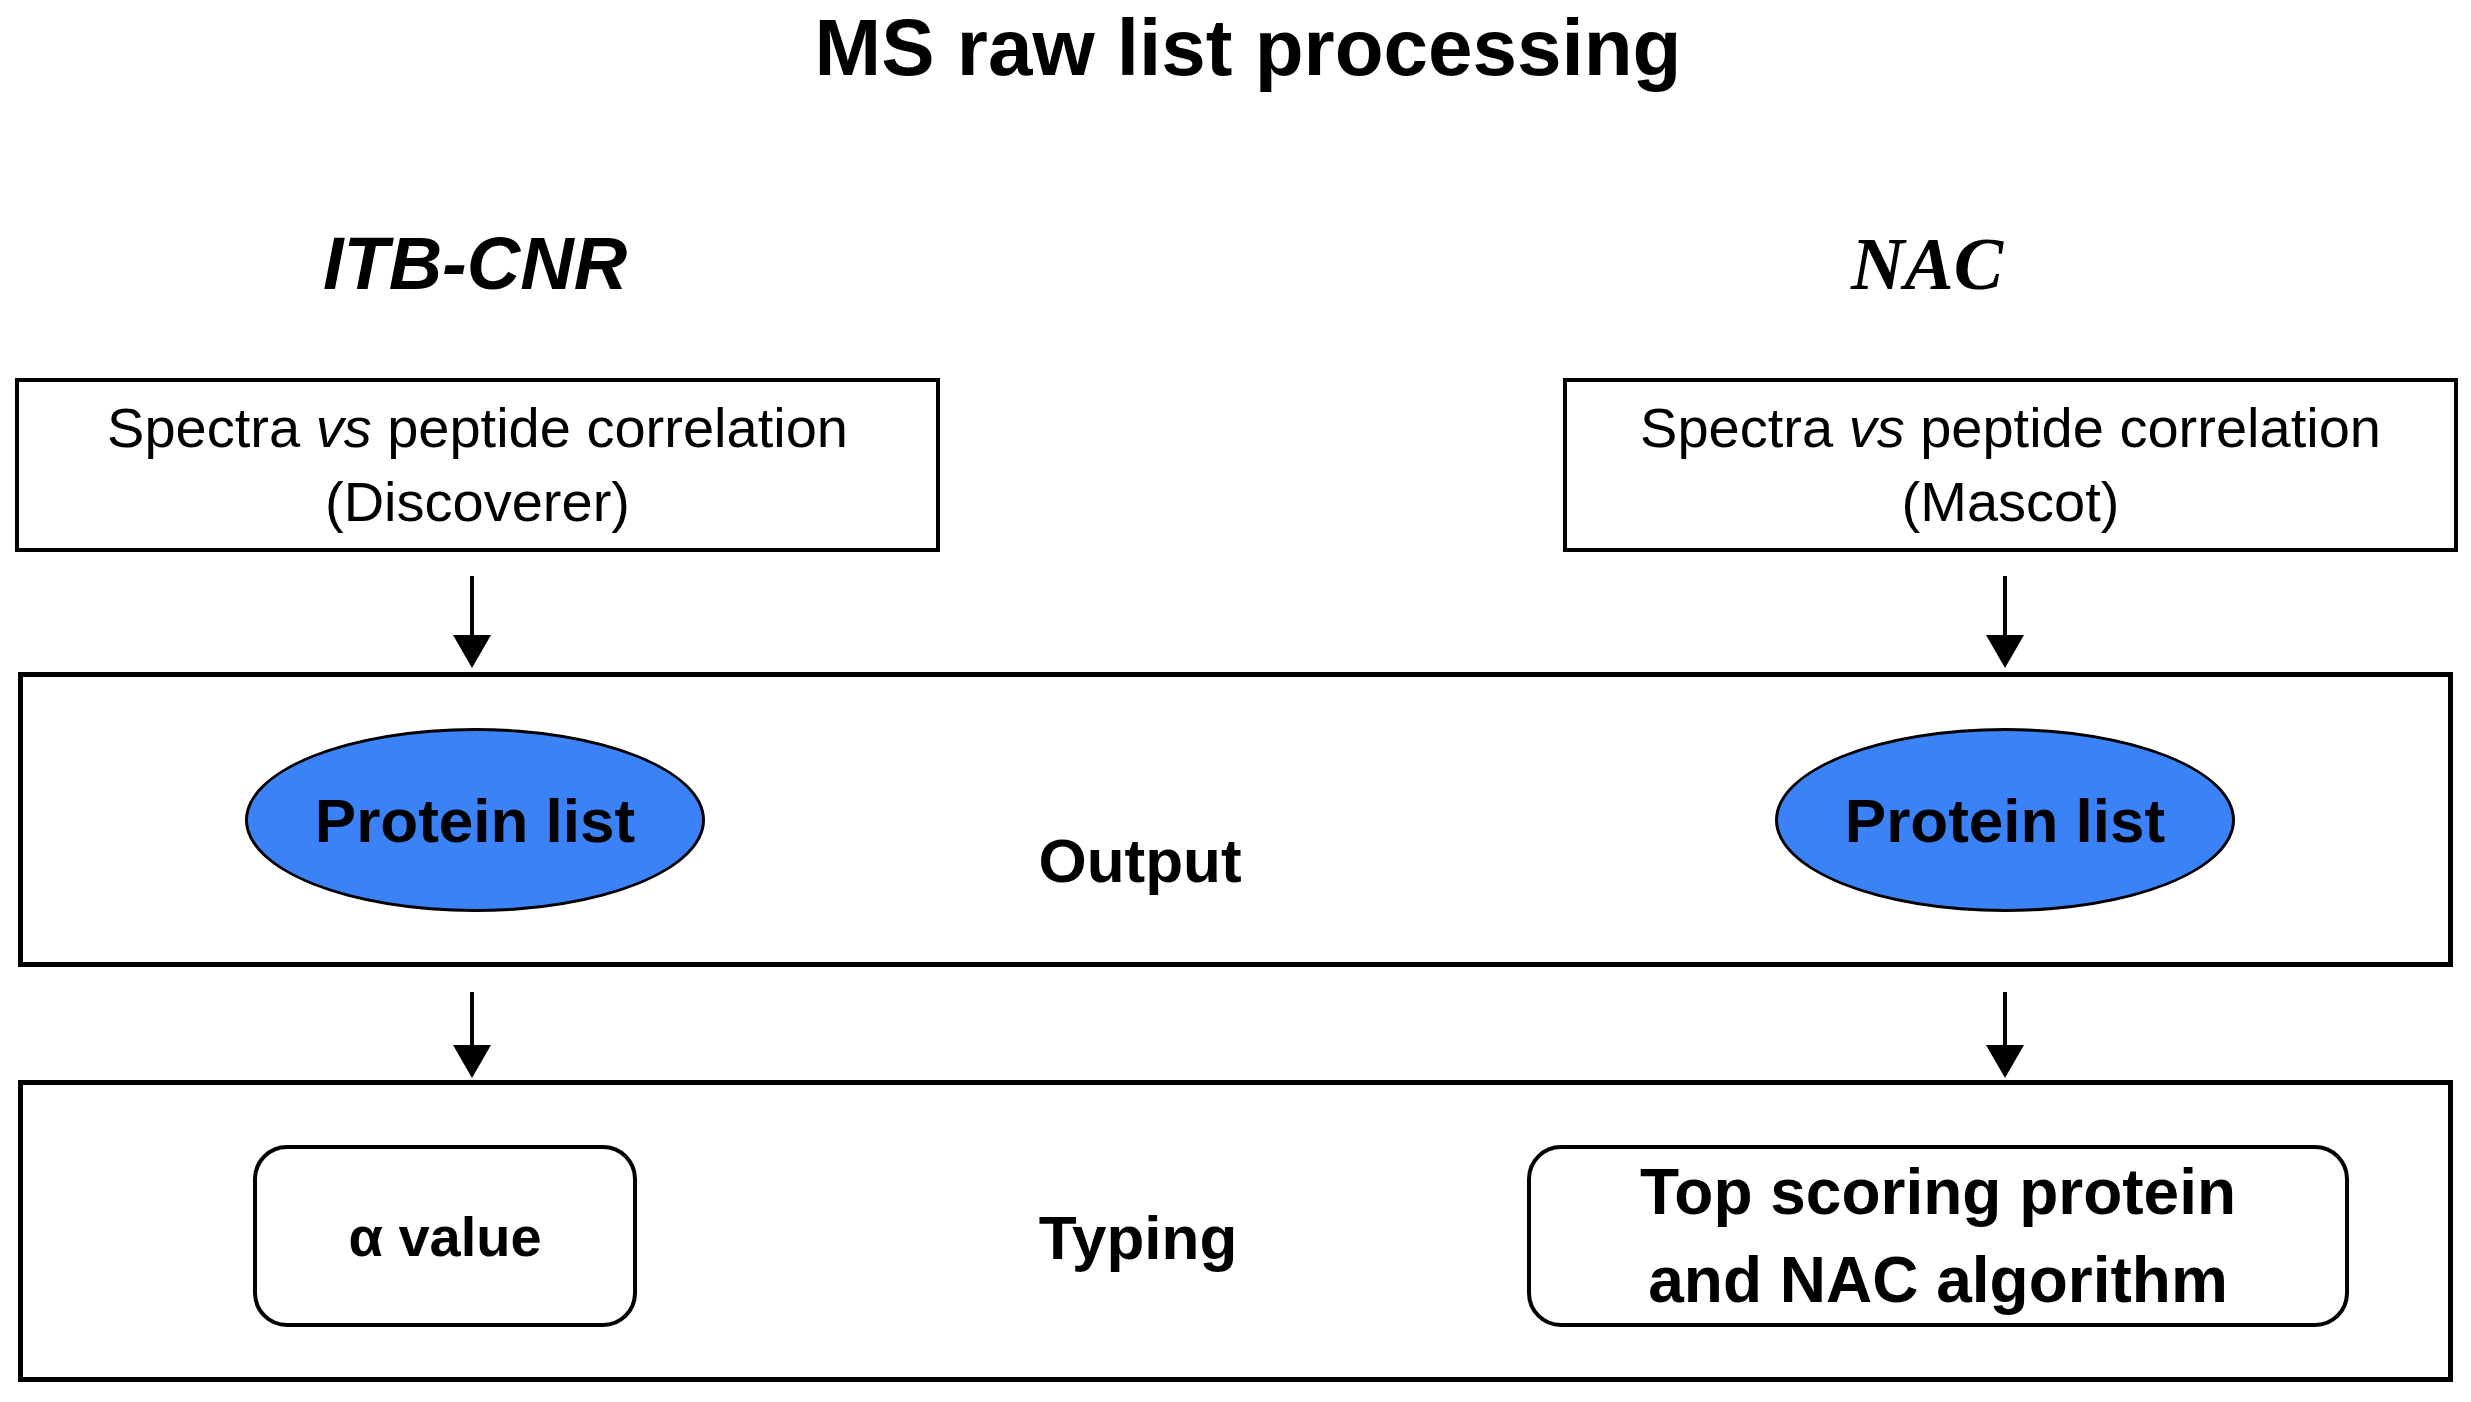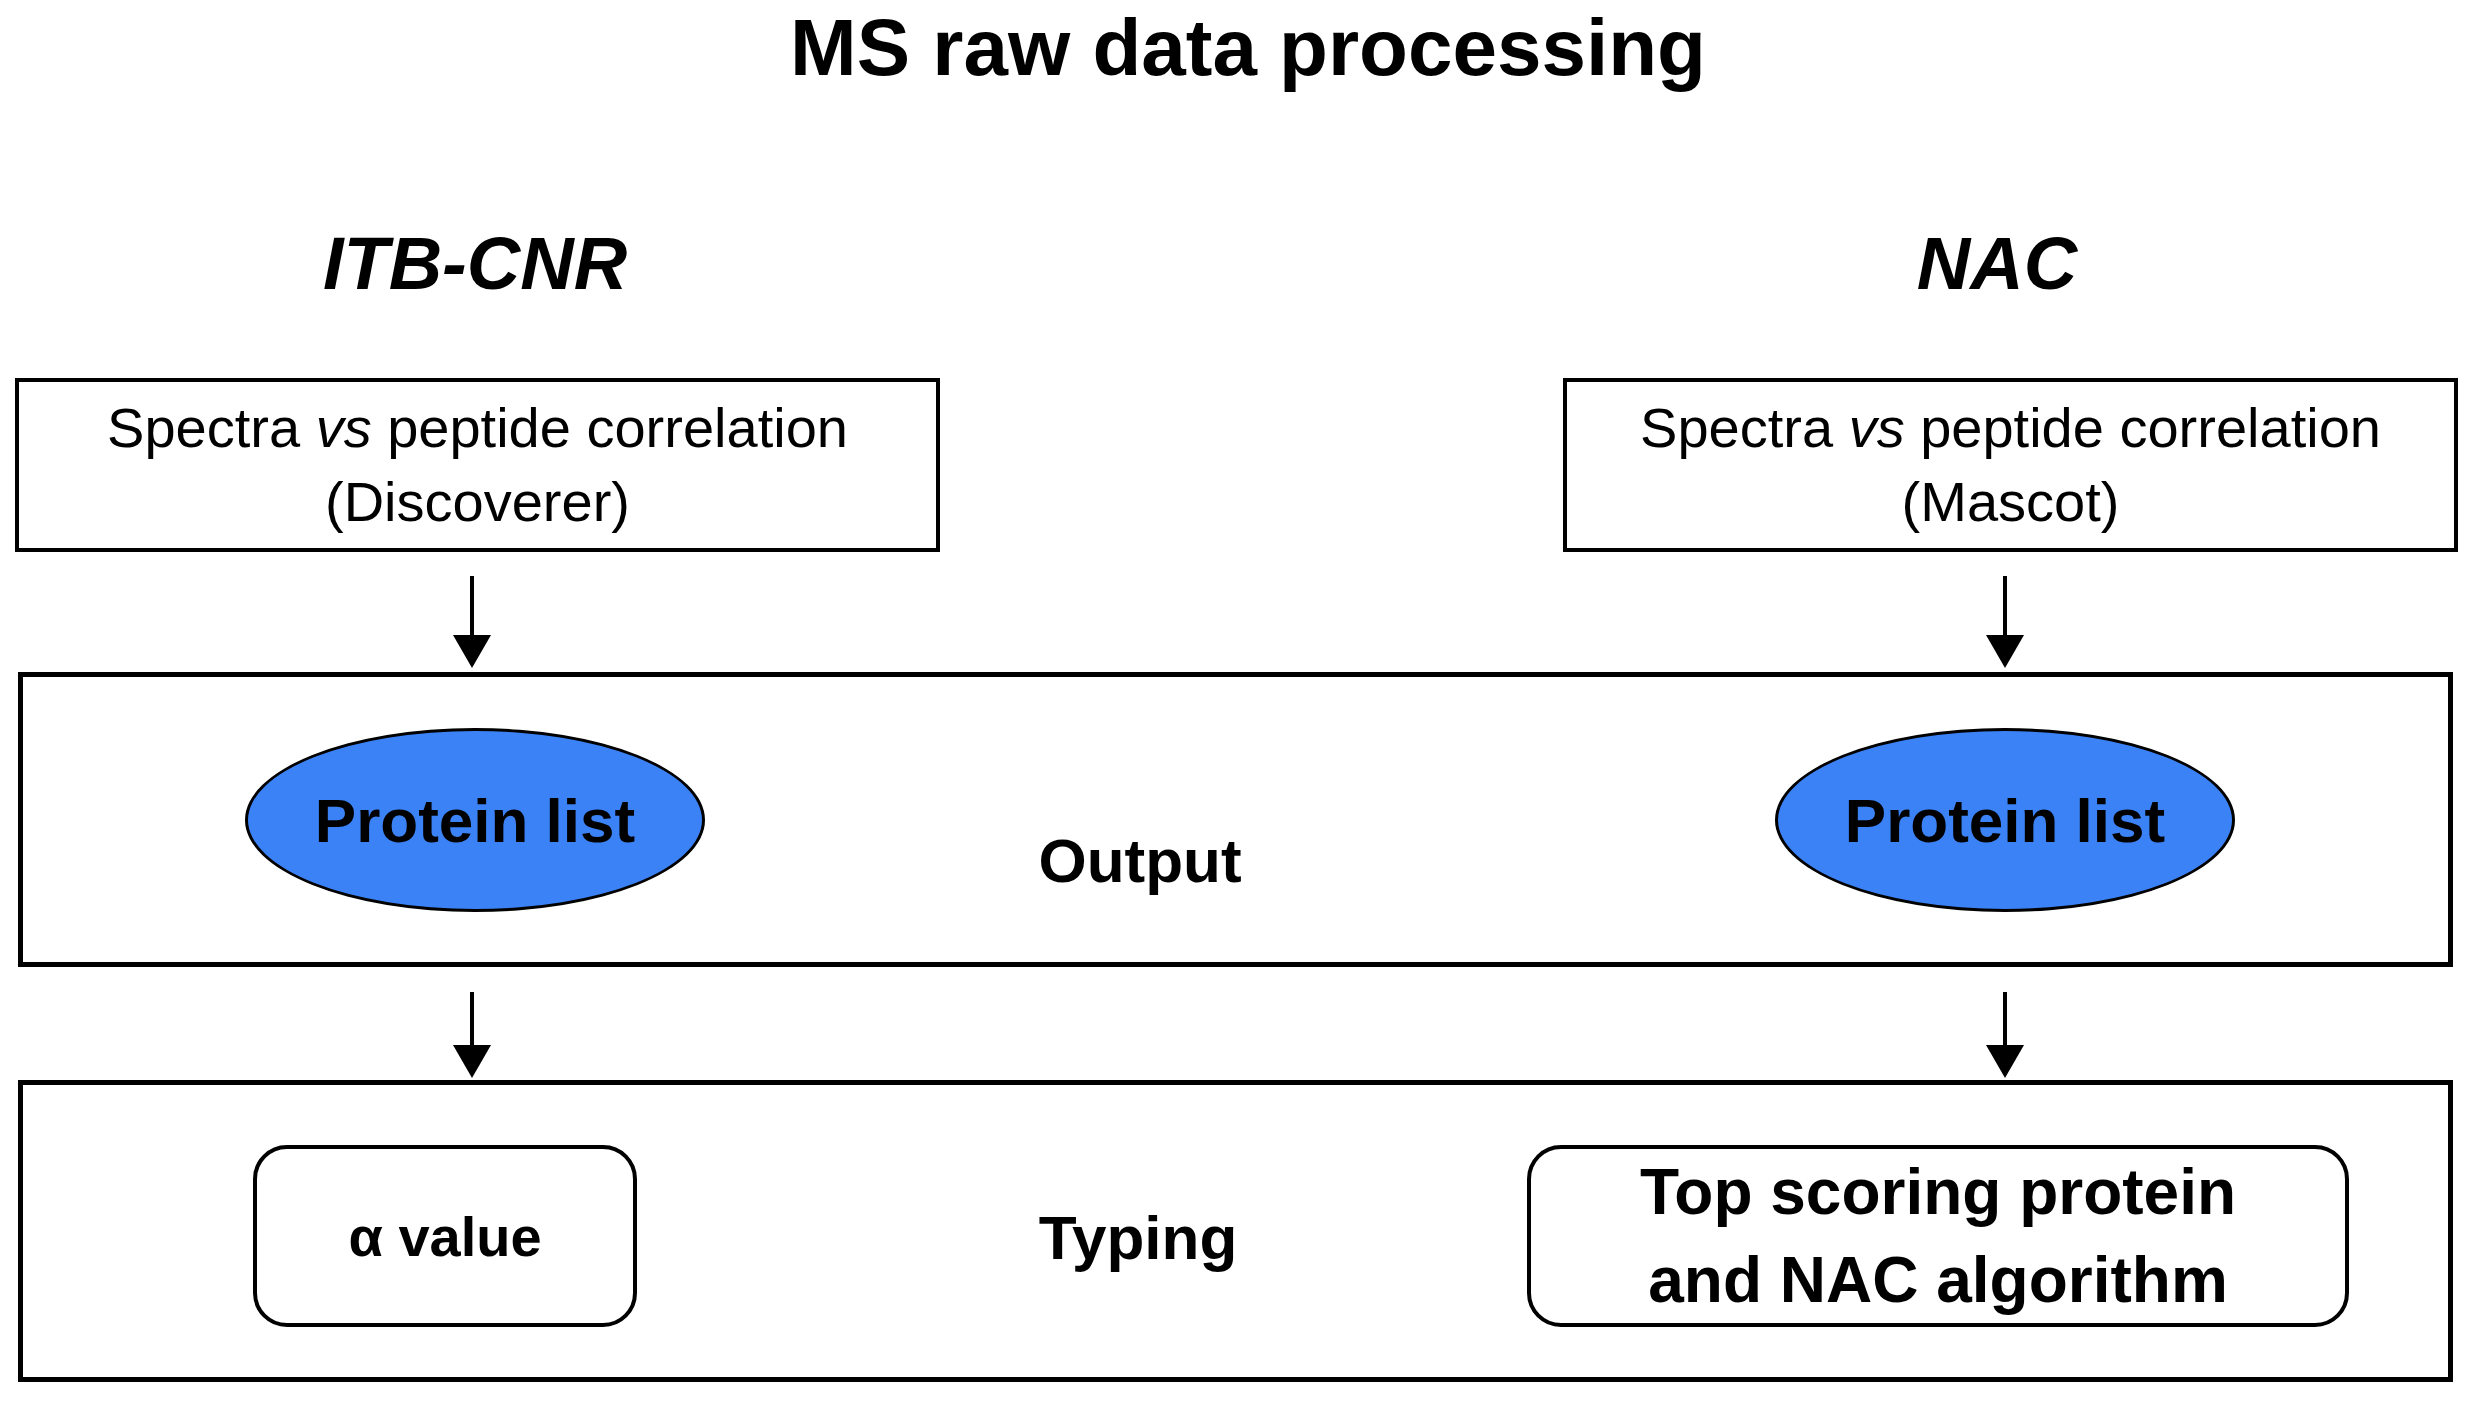--- a/index.html
+++ b/index.html
@@ -14,21 +14,21 @@
   .abs{position:absolute;}
   .title{
     top:0;left:1248px;transform:translateX(-50%);
     font-size:80px;font-weight:bold;line-height:96px;white-space:nowrap;
   }
   .col-header{
     top:219px;transform:translateX(-50%);
     font-size:74px;font-weight:bold;font-style:italic;line-height:90px;white-space:nowrap;
   }
   .col-header.left{left:475px;}
-  .col-header.right{left:1997px;}
+  .col-header.right{left:1927px;font-family:Liberation Serif, serif;}
   .method-box{
     top:378px;height:174px;
     border:4px solid #000;background:#fff;box-sizing:border-box;
     display:flex;flex-direction:column;justify-content:center;align-items:center;
     font-size:56px;font-weight:normal;line-height:74px;text-align:left;white-space:nowrap;
   }
   .method-box.left{left:15px;width:925px;}
   .method-box.right{left:1563px;width:895px;}
   .method-box .vs{font-style:italic;}
   .arrow{
@@ -68,21 +68,21 @@
     font-weight:bold;text-align:center;white-space:nowrap;
   }
   .round-node.alpha{left:253px;width:384px;font-size:56px;}
   .round-node.nac{left:1498px;width:822px;font-size:64px;line-height:88px;margin-left:29px;}
 </style>
 </head>
 <body>
 
 <div class="canvas">
 
-  <div class="abs title">MS raw data processing</div>
+  <div class="abs title">MS raw list processing</div>
 
   <div class="abs col-header left">ITB-CNR</div>
   <div class="abs col-header right">NAC</div>
 
   <div class="abs method-box left">
     <div>
       <span>Spectra </span><span class="vs">vs</span><span> peptide correlation</span>
     </div>
     <div>(Discoverer)</div>
   </div>

